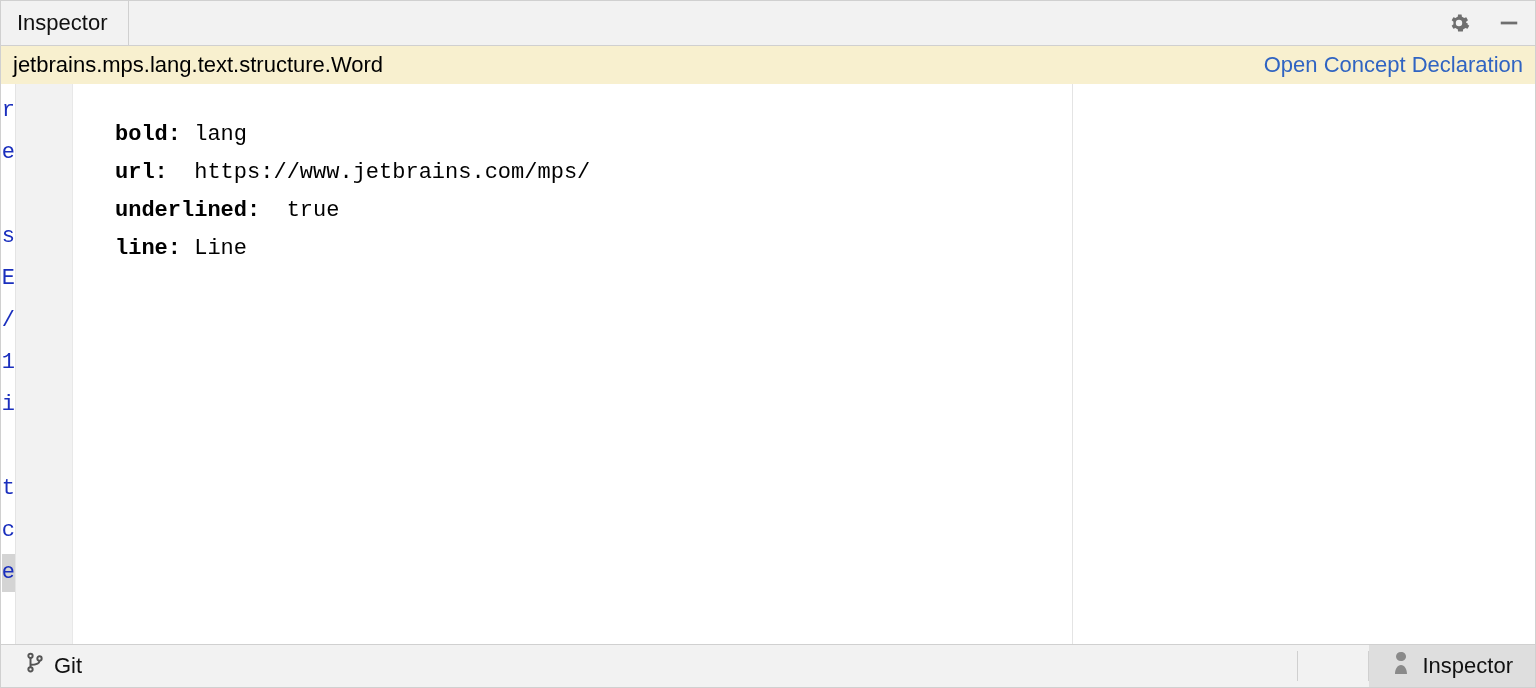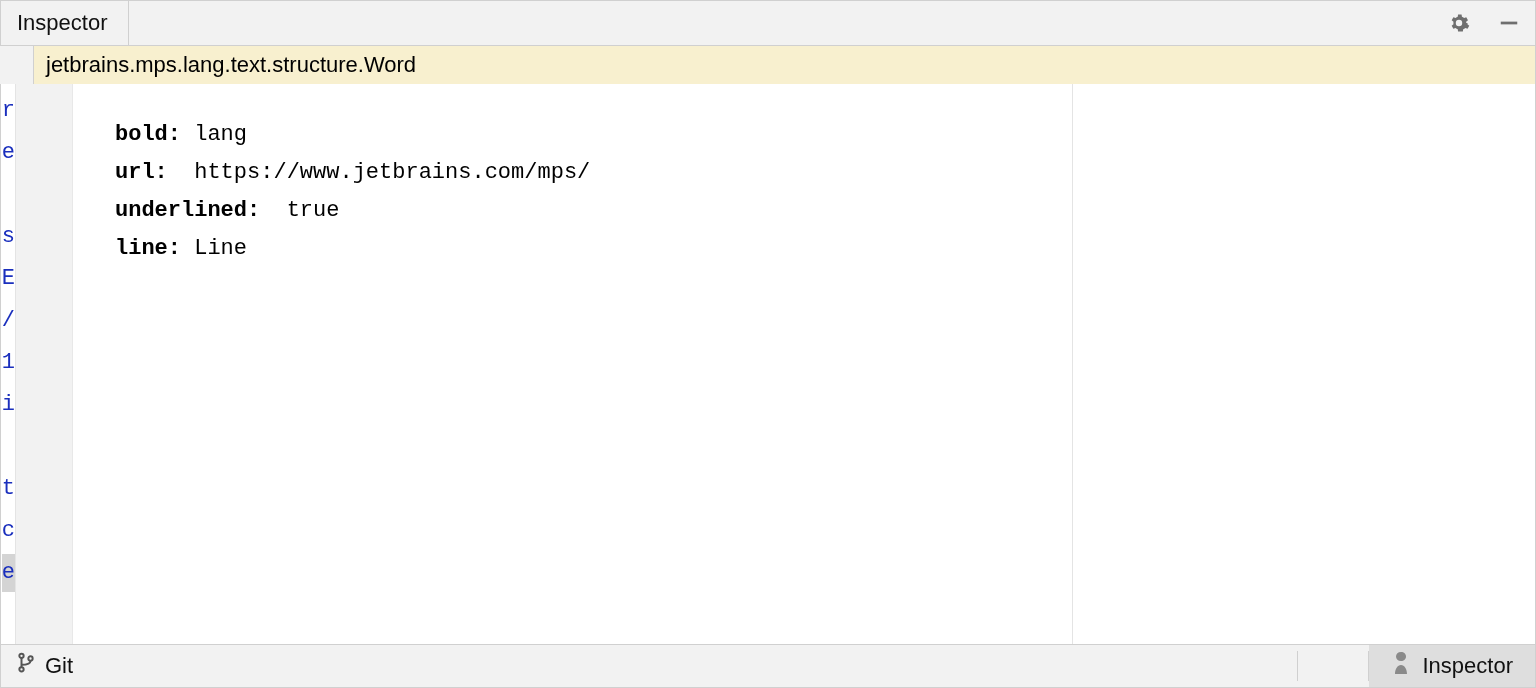--- a/index.html
+++ b/index.html
@@ -65,21 +65,20 @@
   .concept-bar {
     height: 38px;
     background: #f8f0cf;
     border-left: 1px solid #d0d0d0;
     border-right: 1px solid #d0d0d0;
     display: flex;
     align-items: center;
     padding: 0 12px;
     box-sizing: border-box;
     font-size: 22px;
-    margin-left: 33px;
   }
   .concept-path { color: #000; }
   .concept-link {
     margin-left: auto;
     color: #3064c2;
     cursor: pointer;
   }
 
   
   .middle {
@@ -147,20 +146,21 @@
   
   .status-bar {
     height: 44px;
     background: #f2f2f2;
     border: 1px solid #d0d0d0;
     border-top: 1px solid #d0d0d0;
     display: flex;
     align-items: stretch;
     box-sizing: border-box;
     font-size: 22px;
+    padding-left: 9px;
   }
   .status-left {
     display: flex;
     align-items: center;
     padding: 0 16px;
     gap: 10px;
     color: #111;
     cursor: pointer;
   }
   .status-left svg { width: 18px; height: 22px; }
@@ -202,20 +202,21 @@
       <div class="icon-btn">
         <svg viewBox="0 0 24 24">
           <line class="minimize-line" x1="3" y1="12" x2="21" y2="12"></line>
         </svg>
       </div>
     </div>
   </div>
 
   <div class="concept-bar">
     <span class="concept-path">jetbrains.mps.lang.text.structure.Word</span>
+    <span class="concept-link">Open Concept Declaration</span>
   </div>
 
   <div class="middle">
 
     <div class="left-sliver">
 
     <div class="slv" style="top: 8px;">r</div>
         <div class="slv" style="top: 50px;">e</div>
         <div class="slv" style="top: 92px;"></div>
         <div class="slv" style="top: 134px;">s</div>

